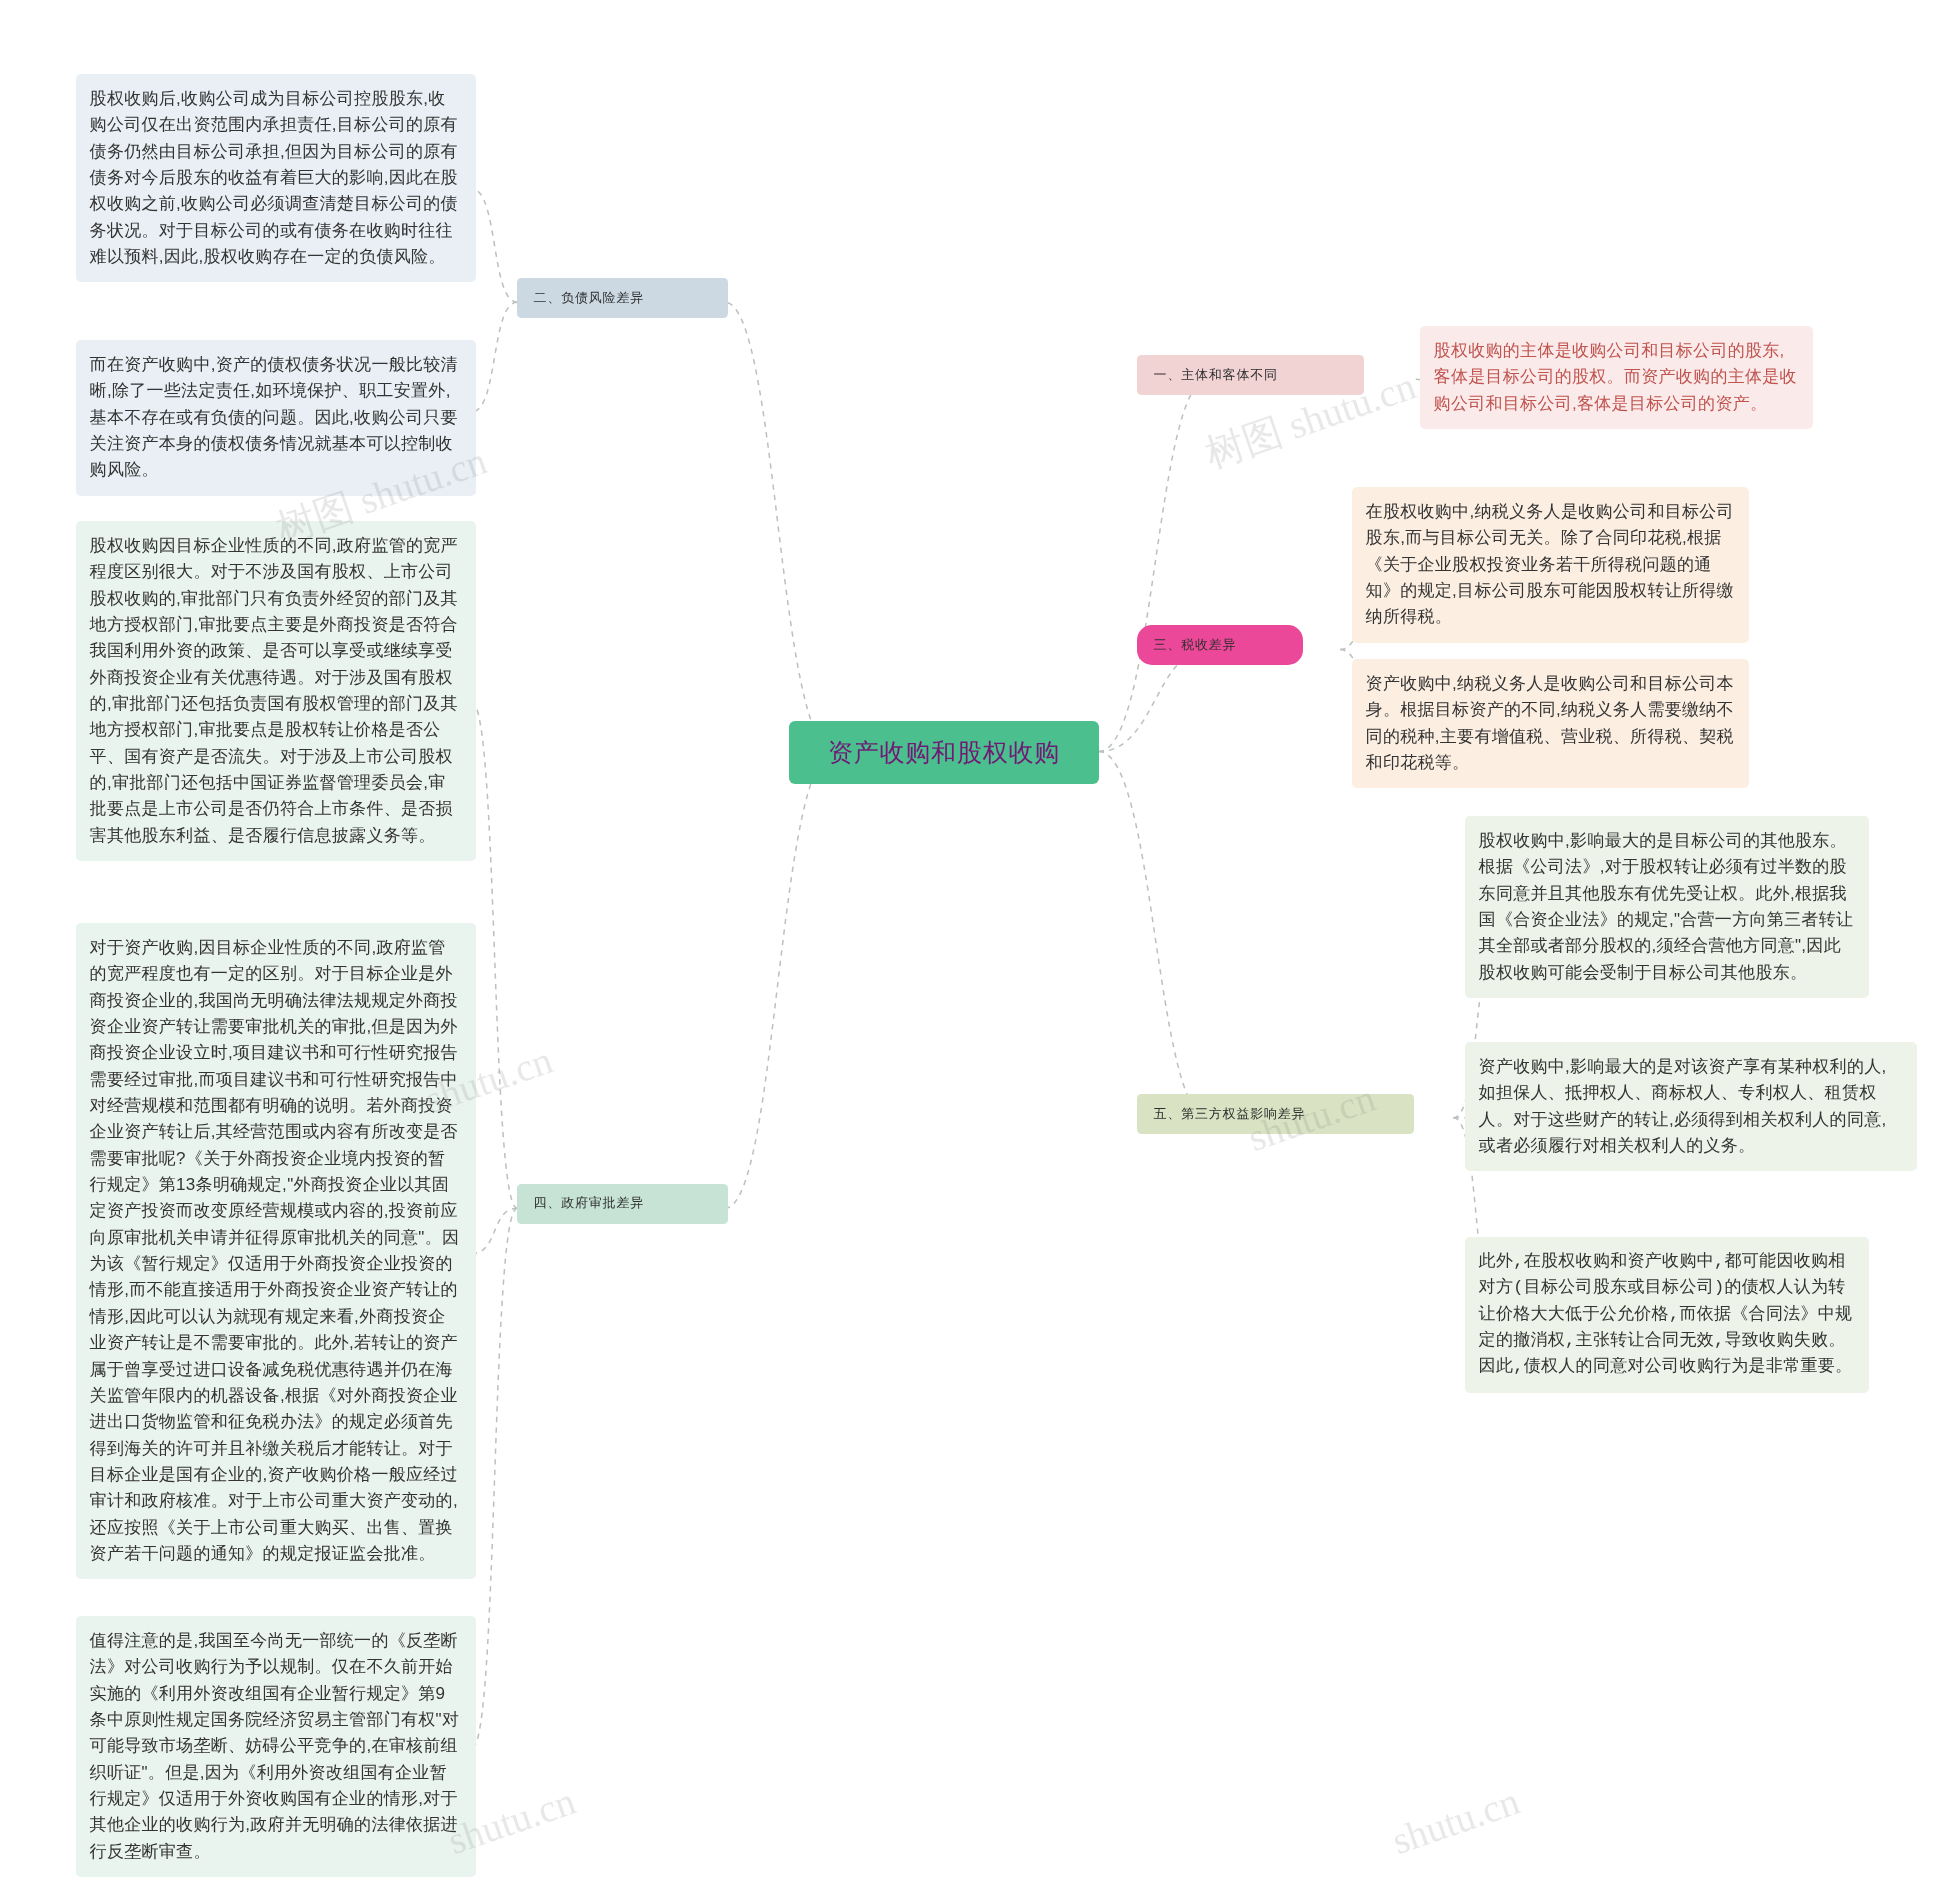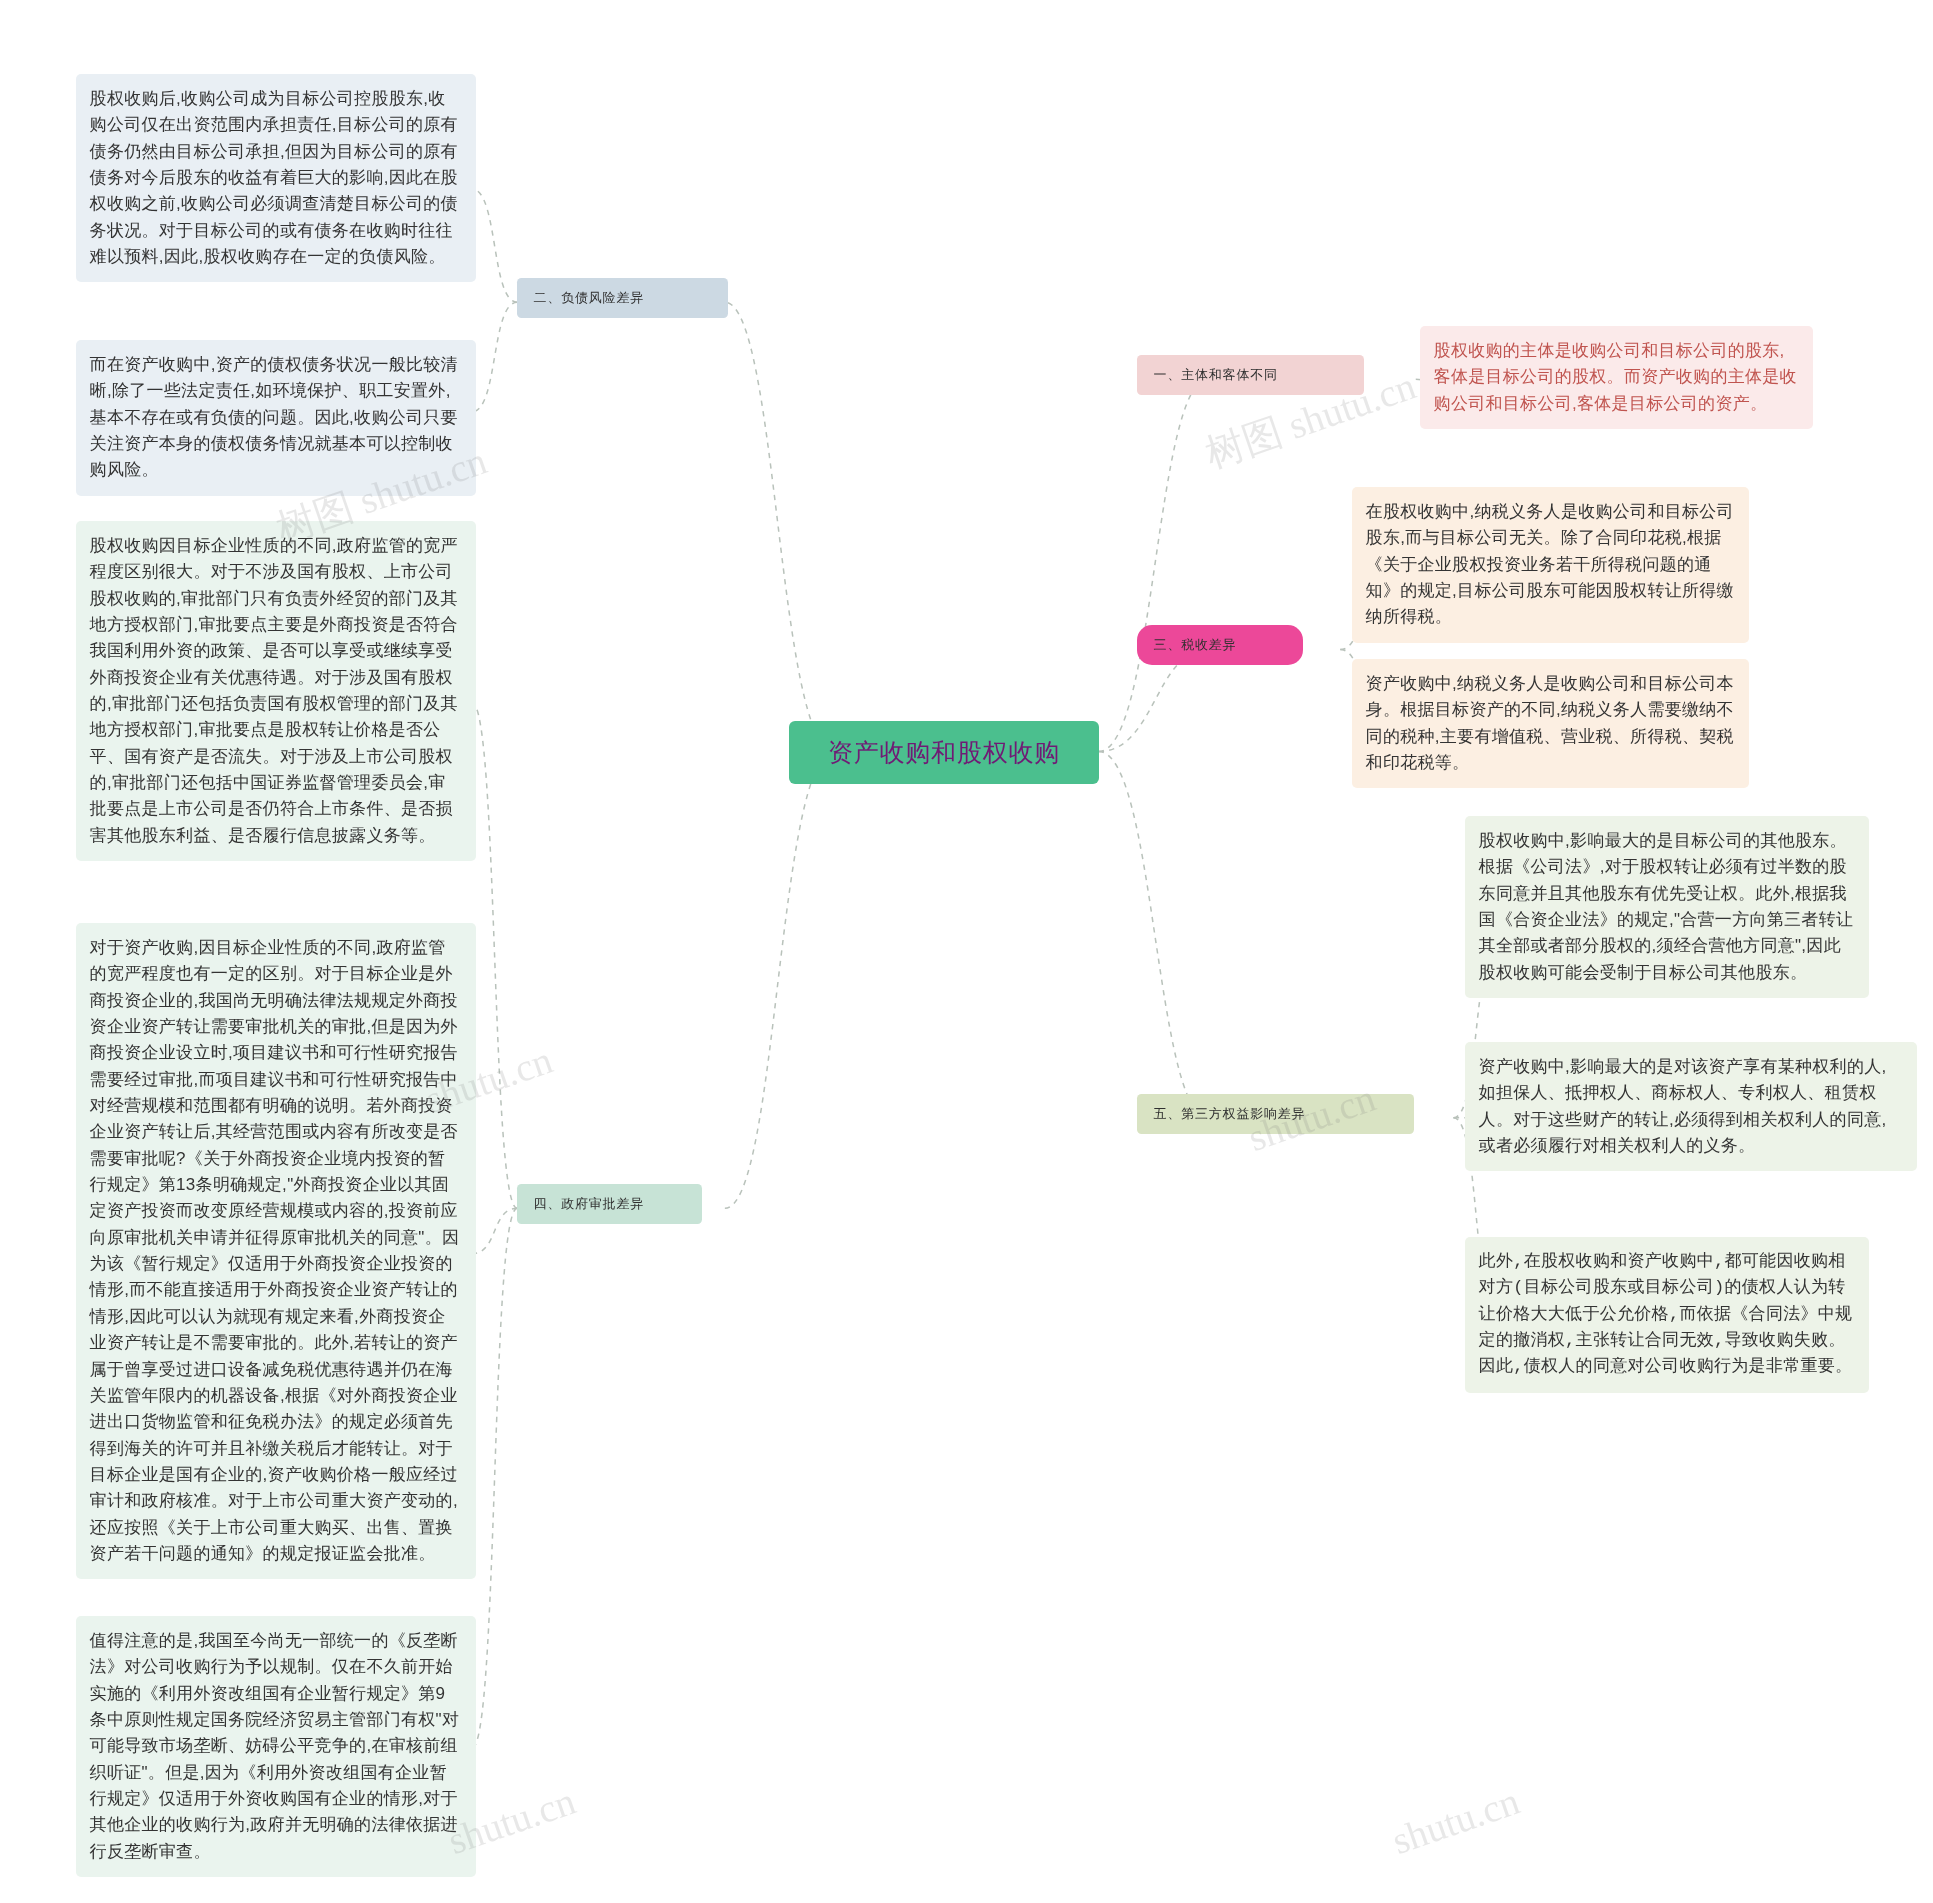--- a/index.html
+++ b/index.html
@@ -111,21 +111,21 @@
   </svg>
 
   <div class="node root" style="left:789px; top:721px; width:310px; text-align:center;">资产收购和股权收购</div>
 
   <div class="node branch b-red" style="left:1137px; top:355px; width:227px;">一、主体和客体不同</div>
 
   <div class="node branch b-blue" style="left:517px; top:278px; width:211px;">二、负债风险差异</div>
 
   <div class="node branch b-orange" style="left:1137px; top:625px; width:166px;">三、税收差异</div>
 
-  <div class="node branch b-green" style="left:517px; top:1184px; width:185px;">四、政府审批差异</div>
+  <div class="node branch b-green" style="left:517px; top:1184px; width:211px;font-family:Liberation Mono, monospace;">四、政府审批差异</div>
 
   <div class="node branch b-olive" style="left:1137px; top:1094px; width:277px;">五、第三方权益影响差异</div>
 
   <div class="node leaf l-red" style="left:1420px; top:326px; width:393px;">股权收购的主体是收购公司和目标公司的股东,客体是目标公司的股权。而资产收购的主体是收购公司和目标公司,客体是目标公司的资产。</div>
 
   <div class="node leaf l-blue" style="left:76px; top:74px; width:400px;">股权收购后,收购公司成为目标公司控股股东,收购公司仅在出资范围内承担责任,目标公司的原有债务仍然由目标公司承担,但因为目标公司的原有债务对今后股东的收益有着巨大的影响,因此在股权收购之前,收购公司必须调查清楚目标公司的债务状况。对于目标公司的或有债务在收购时往往难以预料,因此,股权收购存在一定的负债风险。</div>
 
   <div class="node leaf l-blue" style="left:76px; top:340px; width:400px;">而在资产收购中,资产的债权债务状况一般比较清晰,除了一些法定责任,如环境保护、职工安置外,基本不存在或有负债的问题。因此,收购公司只要关注资产本身的债权债务情况就基本可以控制收购风险。</div>
 
   <div class="node leaf l-peach" style="left:1352px; top:487px; width:397px;">在股权收购中,纳税义务人是收购公司和目标公司股东,而与目标公司无关。除了合同印花税,根据《关于企业股权投资业务若干所得税问题的通知》的规定,目标公司股东可能因股权转让所得缴纳所得税。</div>

